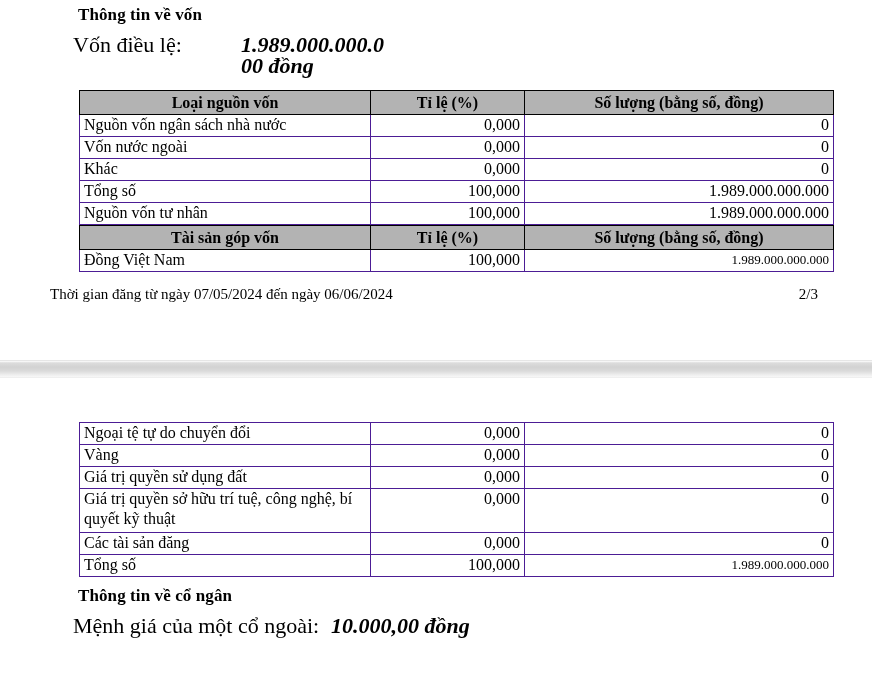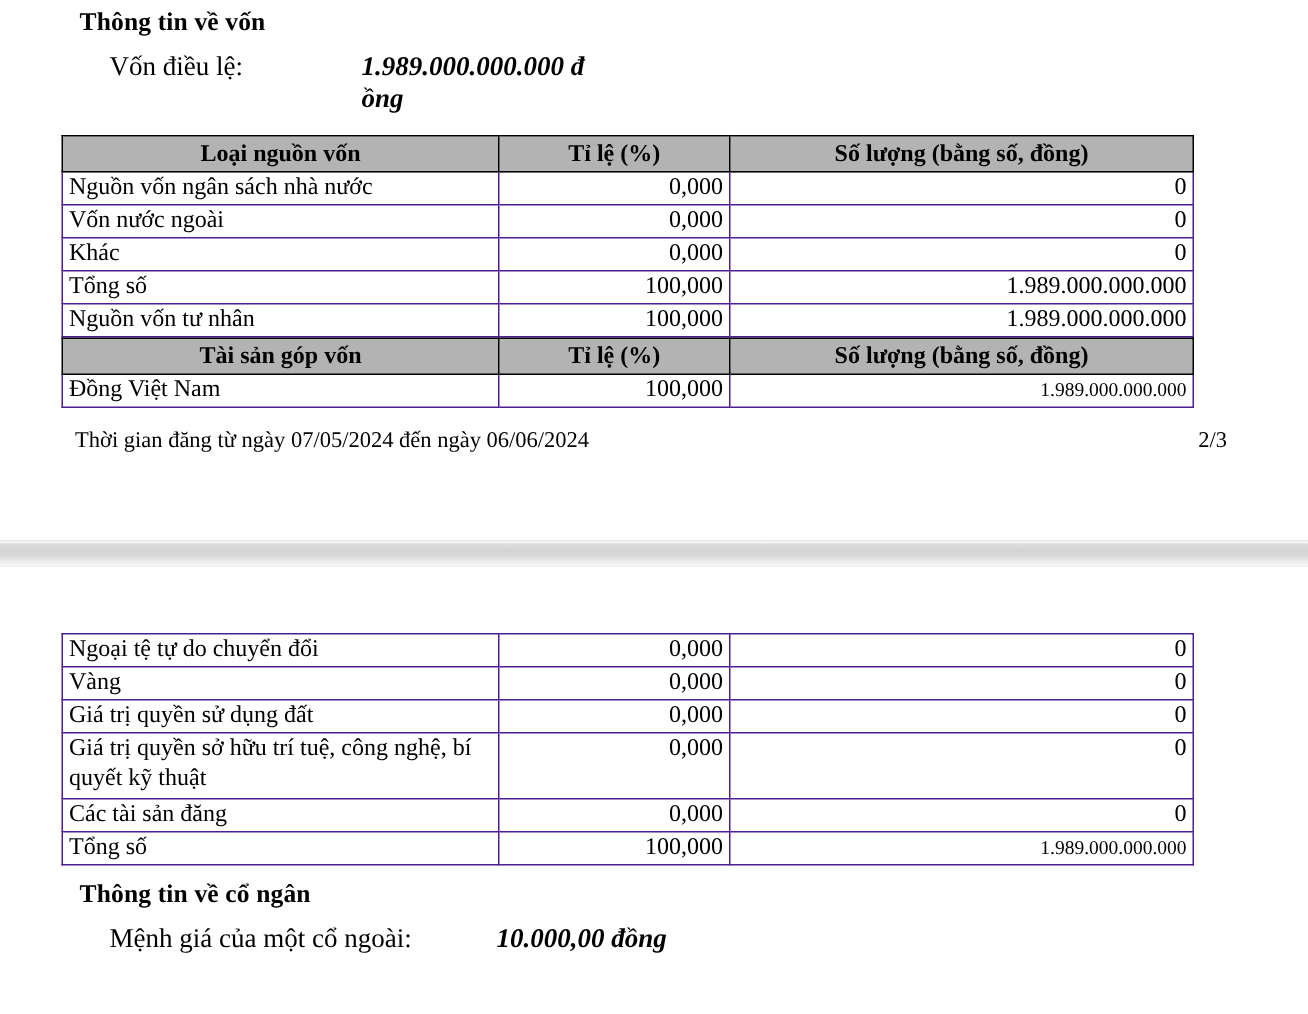--- a/index.html
+++ b/index.html
@@ -21,30 +21,30 @@
     background: #ffffff;
     box-sizing: border-box;
   }
 
   .page-one { padding-top: 4px; }
 
   
   .section-heading {
     font-weight: bold;
     font-size: 17px;
-    margin: 0 0 0 53px;
+    margin: 0 0 0 78px;
     line-height: 22px;
     letter-spacing: 0.1px;
   }
 
   .field-row {
     display: flex;
     margin: 8px 0 0 73px;
     line-height: 21px;
-    font-size: 18px;
+    font-size: 22px;
   }
   .field-label {
     width: 168px;
     flex: 0 0 168px;
   }
   .field-value {
     font-style: italic;
     width: 150px;
     word-break: break-all;
     line-height: 21px;
@@ -53,21 +53,21 @@
   .field-value-wide {
     font-style: italic;
     width: auto;
     word-break: normal;
   }
 
   
   .tbl {
     border-collapse: collapse;
     table-layout: fixed;
-    margin-left: 41px;
+    margin-left: 79px;
     width: 727px;
     border: 1px solid #000;
     font-size: 16px;
     padding-left: 44px;
   }
   .tbl td, .tbl th {
     border: 1px solid #4c1d95;
     padding: 0 4px;
     vertical-align: top;
     line-height: 20px;

